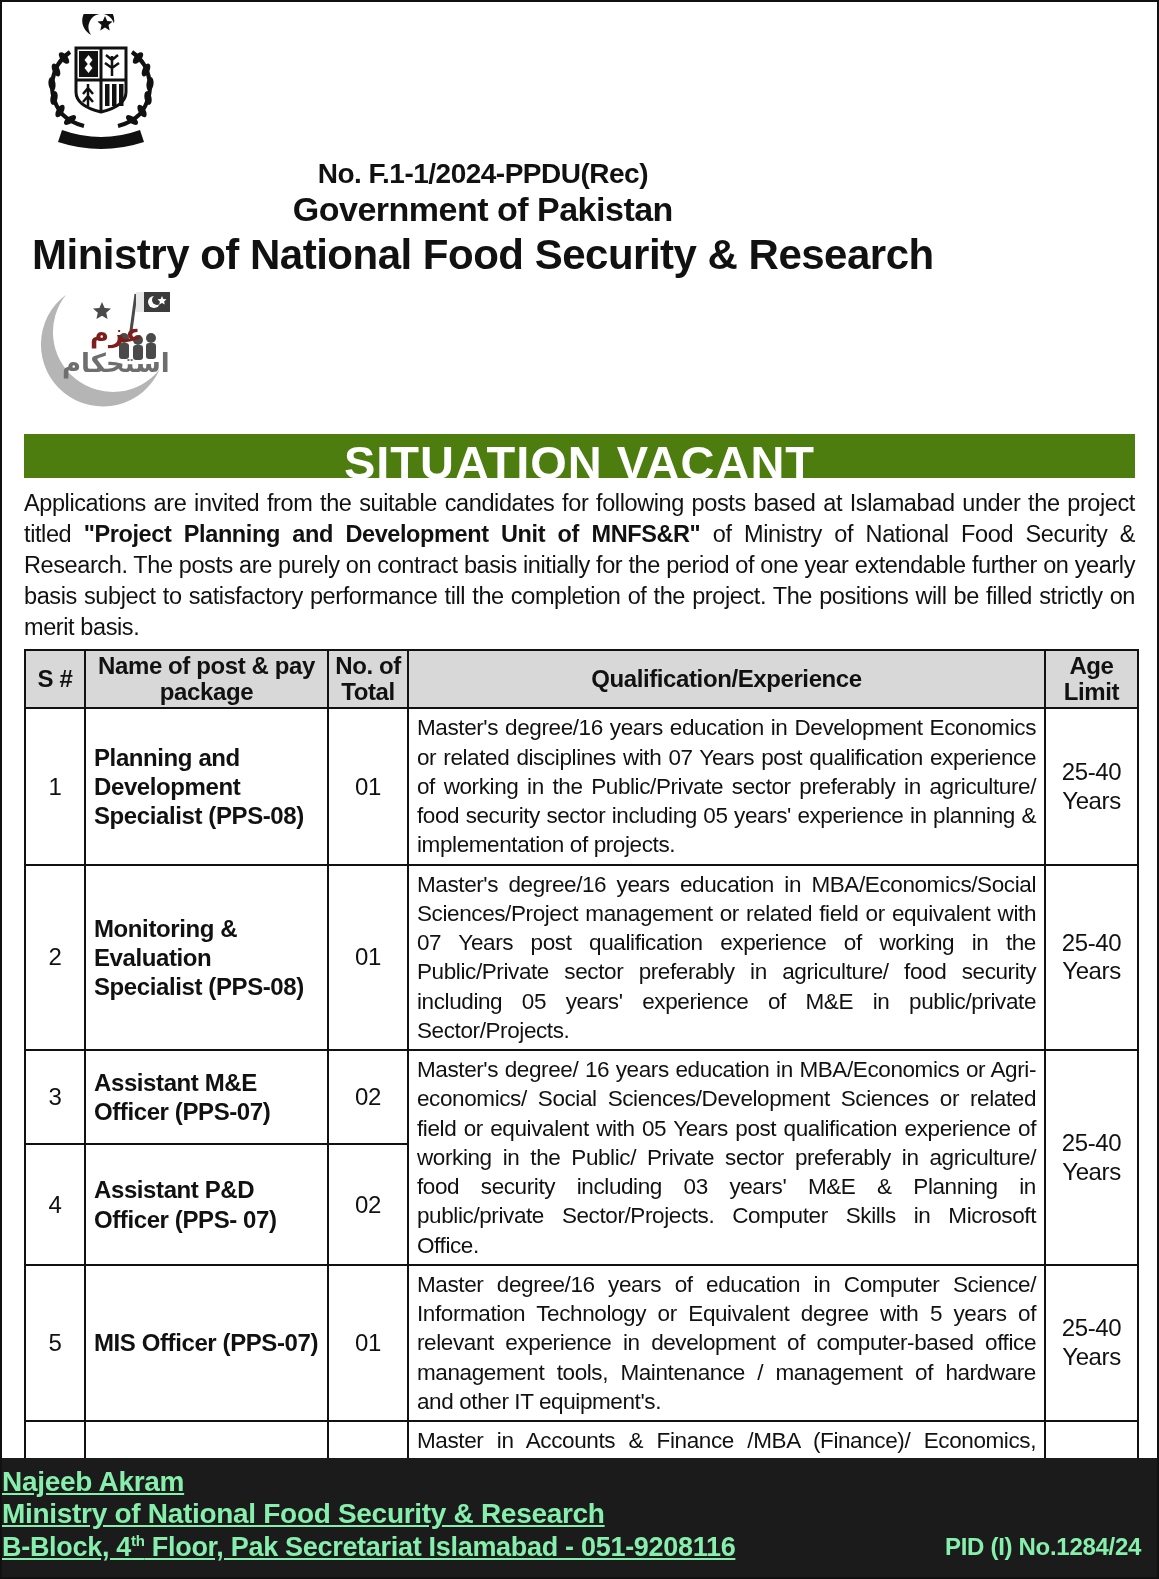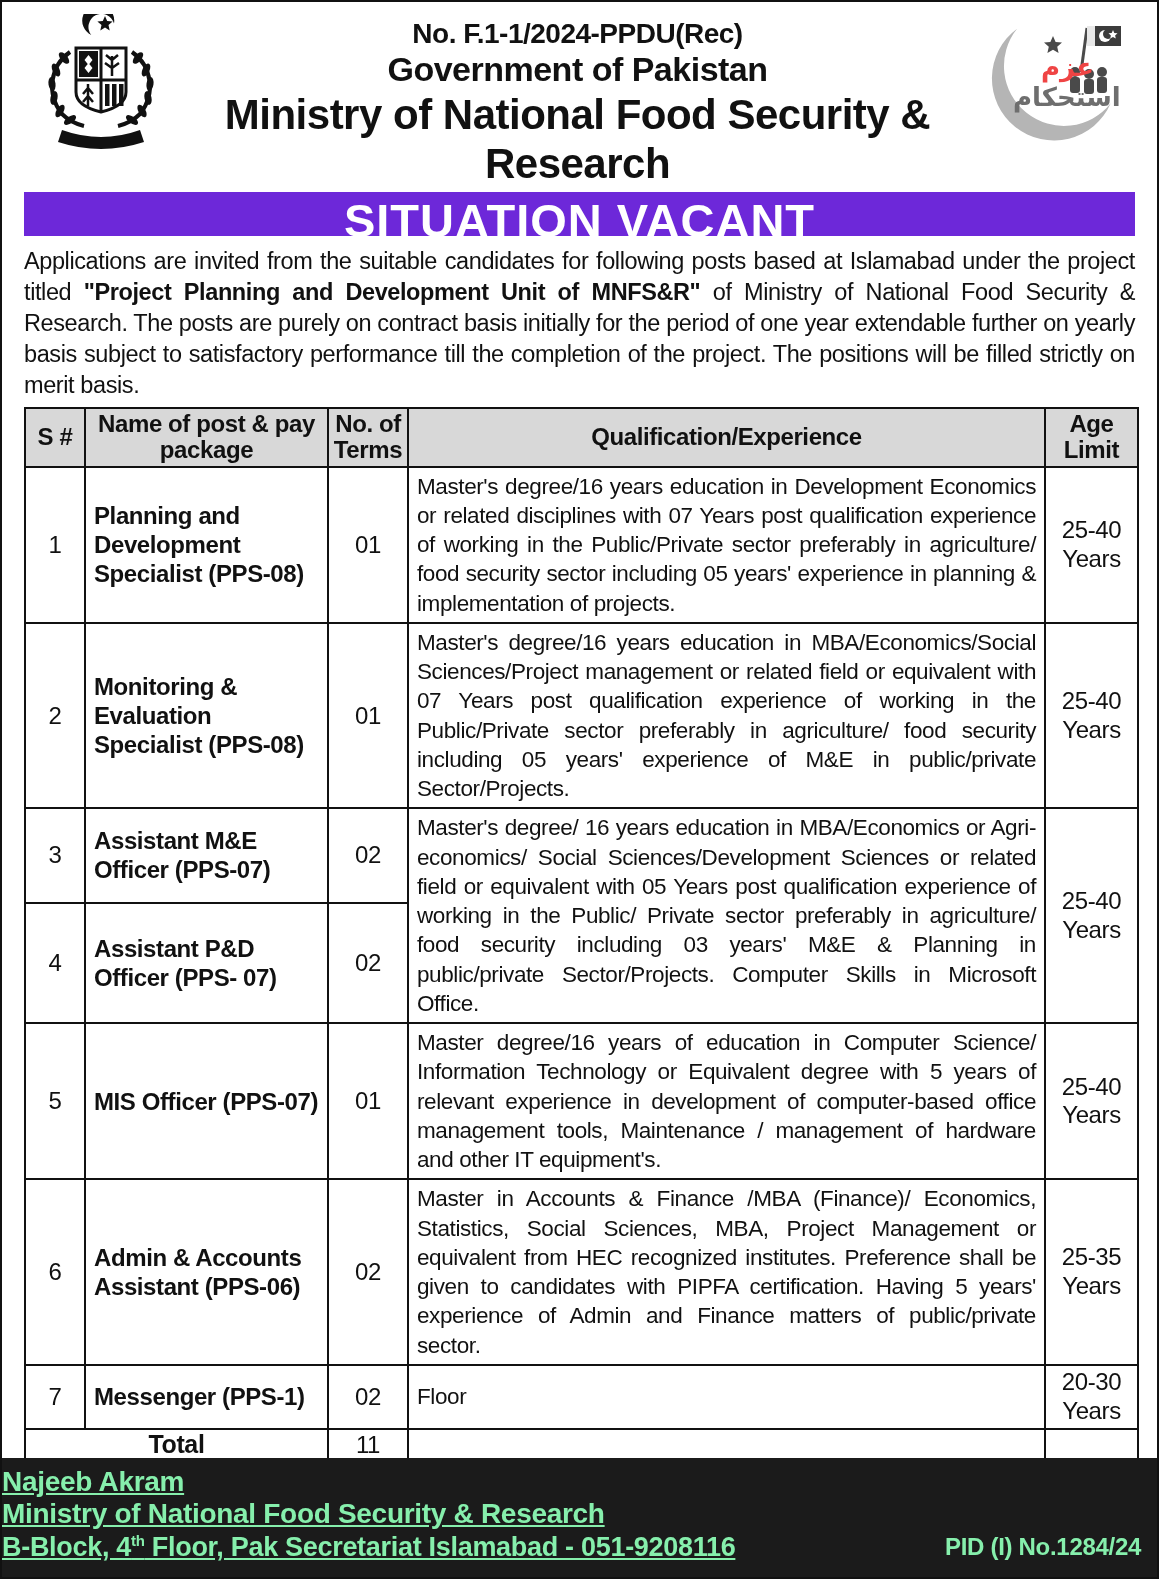--- a/index.html
+++ b/index.html
@@ -17,43 +17,44 @@
   }
   .inner { padding: 8px 20px 0 20px; }
 
   
   .header {
     display: flex;
     align-items: flex-start;
     justify-content: space-between;
     min-height: 138px;
     padding: 4px 4px 0 10px;
+    flex-direction: column;
   }
   .emblem-box { width: 140px; flex: 0 0 140px; }
   .azm-box { width: 150px; flex: 0 0 150px; position: relative; }
   .header-center { flex: 1; text-align: center; letter-spacing: -0.5px; padding-top: 4px; }
   .ref-no { font-size: 28px; font-weight: bold; line-height: 1.15; }
   .govt { font-size: 34px; font-weight: bold; line-height: 1.15; }
   .ministry { font-size: 42px; font-weight: bold; line-height: 1.15; margin-top: 2px; }
 
   .azm-urdu-top {
     position: absolute; top: 38px; left: 58px;
     font-family: "DejaVu Sans", sans-serif;
-    font-size: 26px; font-weight: bold; color: #ef4444; direction: rtl;
+    font-size: 26px; font-weight: bold; color: #7f1d1d; direction: rtl;
   }
   .azm-urdu-bottom {
     position: absolute; top: 68px; left: 30px;
     font-family: "DejaVu Sans", sans-serif;
     font-size: 26px; font-weight: bold; color: #6e6e6e; direction: rtl;
   }
 
   
   .banner {
     margin: 4px 2px 0 2px;
-    background: #6d28d9;
+    background: #4d7c0f;
     color: #fff;
     text-align: center;
     font-size: 47px;
     font-weight: bold;
     letter-spacing: 1px;
     height: 44px;
     line-height: 58px;
   }
 
   
@@ -251,21 +252,21 @@
         <col class="c-sno">
           <col class="c-post">
           <col class="c-num">
           <col class="c-qual">
           <col class="c-age">
       </colgroup>
       <tbody>
           <tr>
         <th>S #</th>
         <th>Name of post &amp; pay package</th>
-        <th>No. of Terms</th>
+        <th>No. of Total</th>
         <th>Qualification/Experience</th>
         <th>Age Limit</th>
       </tr>
       <tr class="r1">
         <td class="sno">1</td>
         <td class="post">Planning and Development Specialist (PPS-08)</td>
         <td class="num">01</td>
         <td class="qual">Master's degree/16 years education in Development Economics or related disciplines with 07 Years post qualification experience of working in the Public/Private sector preferably in agriculture/ food security sector including 05 years' experience in planning &amp; implementation of projects.</td>
         <td class="age">25-40 Years</td>
       </tr>

